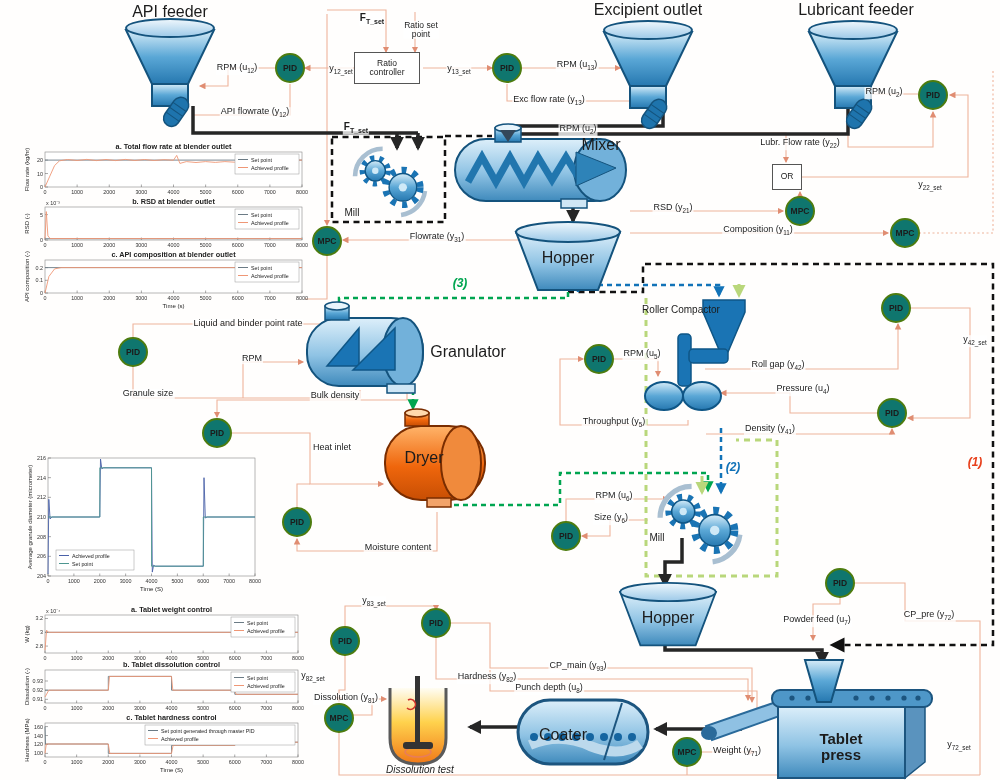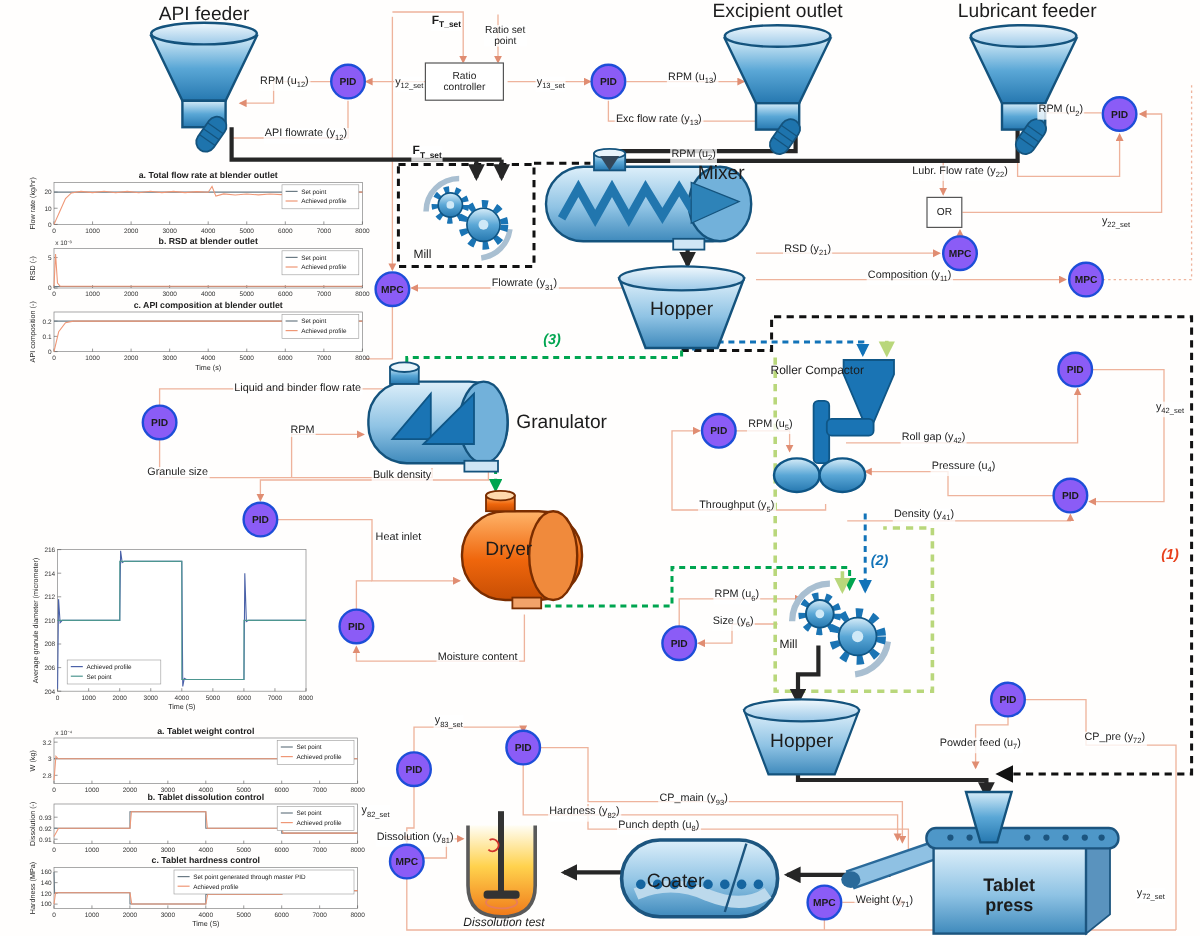--- a/index.html
+++ b/index.html
@@ -10,22 +10,22 @@
   .lbl{position:absolute;transform:translate(-50%,-50%);font-size:9px;line-height:1.08;
        white-space:nowrap;background:rgba(255,255,255,.78);padding:0 1px;text-align:center;}
   .lbl sub{font-size:70%;}
   .t1{font-size:10px;background:transparent;}
   .t2{font-size:16px;background:transparent;}
   .t2pre{font-size:15px;background:transparent;white-space:pre-line;font-weight:bold;}
   .pre9{white-space:pre-line;font-size:8.5px;}
   .b10{font-weight:bold;font-size:10px;}
   .tag{font-style:italic;font-weight:bold;font-size:12px;background:transparent;}
   .tag.g{color:#00a550;} .tag.b{color:#1273b8;} .tag.r{color:#e8401c;}
-  .node{position:absolute;width:30px;height:30px;border-radius:50%;background:#8b5cf6;
-        border:2px solid #1d4ed8;display:flex;align-items:center;justify-content:center;
+  .node{position:absolute;width:30px;height:30px;border-radius:50%;background:#0f766e;
+        border:2px solid #4d7c0f;display:flex;align-items:center;justify-content:center;
         font-size:8.5px;font-weight:bold;transform:translate(-50%,-50%);box-sizing:border-box;}
   .cbox{position:absolute;background:#fff;border:1.5px solid #555;display:flex;align-items:center;
         justify-content:center;font-size:8.5px;transform:translate(-50%,-50%);white-space:pre-line;
         text-align:center;line-height:1.1;box-sizing:border-box;}
   svg text{font-family:"Liberation Sans",sans-serif;}
   .tick{font-size:5.4px;fill:#333;}
   .ctitle{font-size:7.3px;font-weight:bold;fill:#222;}
   .clab{font-size:6px;fill:#222;}
   .cleg{font-size:5.3px;fill:#222;}
 </style>
@@ -571,21 +571,21 @@
       <div class="lbl " style="left: 255px; top: 113px;">API flowrate (y<sub>12</sub>)</div>
       <div class="lbl " style="left: 549px; top: 101px;">Exc flow rate (y<sub>13</sub>)</div>
       <div class="lbl " style="left: 884px; top: 93px;">RPM (u<sub>2</sub>)</div>
       <div class="lbl b10" style="left: 356px; top: 128px;">F<sub>T_set</sub></div>
       <div class="lbl " style="left: 578px; top: 130px;">RPM (u<sub>2</sub>)</div>
       <div class="lbl " style="left: 800px; top: 144px;">Lubr. Flow rate (y<sub>22</sub>)</div>
       <div class="lbl " style="left: 930px; top: 186px;">y<sub>22_set</sub></div>
       <div class="lbl " style="left: 673px; top: 209px;">RSD (y<sub>21</sub>)</div>
       <div class="lbl " style="left: 758px; top: 231px;">Composition (y<sub>11</sub>)</div>
       <div class="lbl " style="left: 437px; top: 238px;">Flowrate (y<sub>31</sub>)</div>
-      <div class="lbl " style="left: 248px; top: 324px;">Liquid and binder flow rate</div>
+      <div class="lbl " style="left: 248px; top: 324px;">Liquid and binder point rate</div>
       <div class="lbl " style="left: 252px; top: 359px;">RPM</div>
       <div class="lbl " style="left: 148px; top: 394px;">Granule size</div>
       <div class="lbl " style="left: 335px; top: 396px;">Bulk density</div>
       <div class="lbl " style="left: 332px; top: 448px;">Heat inlet</div>
       <div class="lbl " style="left: 398px; top: 548px;">Moisture content</div>
       <div class="lbl " style="left: 642px; top: 355px;">RPM (u<sub>5</sub>)</div>
       <div class="lbl " style="left: 778px; top: 366px;">Roll gap (y<sub>42</sub>)</div>
       <div class="lbl " style="left: 803px; top: 390px;">Pressure (u<sub>4</sub>)</div>
       <div class="lbl " style="left: 614px; top: 423px;">Throughput (y<sub>5</sub>)</div>
       <div class="lbl " style="left: 770px; top: 430px;">Density (y<sub>41</sub>)</div>

